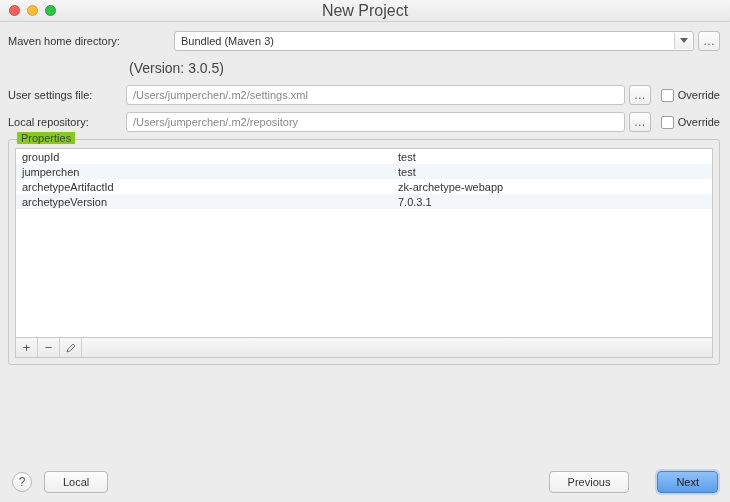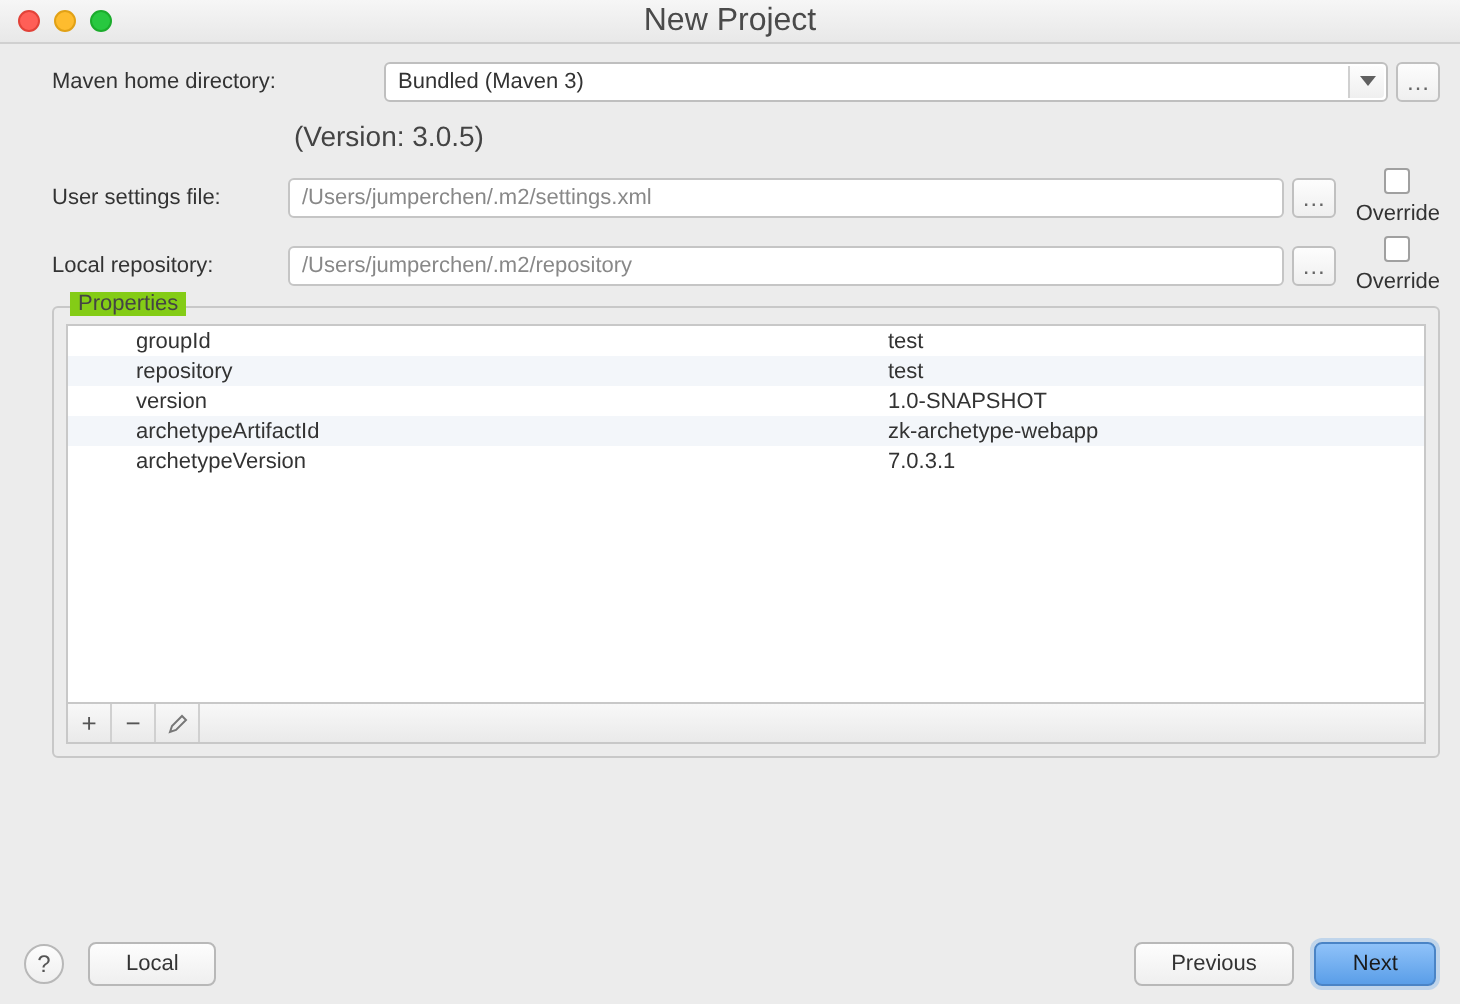--- a/index.html
+++ b/index.html
@@ -35,21 +35,21 @@
     .tl-max { background: #28c840; border: 0.5px solid #1bac2c; }
     .window-title {
       position: absolute;
       left: 0; right: 0;
       text-align: center;
       font-size: 16px;
       color: #4a4a4a;
       pointer-events: none;
     }
     .content {
-      padding: 8px 10px 0 26px;
+      padding: 8px 10px 0 8px;
     }
     .form-row {
       display: flex;
       align-items: center;
       margin-bottom: 5px;
       min-height: 22px;
     }
     .form-label {
       width: 118px;
       flex-shrink: 0;
@@ -117,21 +117,20 @@
     .version-note {
       font-size: 14px;
       color: #444;
       padding-left: 3px;
     }
     .checkbox-wrap {
       display: flex;
       align-items: center;
       gap: 4px;
       margin-left: 6px;
-      flex-direction: column;
     }
     .checkbox {
       width: 13px;
       height: 13px;
       border: 1px solid #a0a0a0;
       border-radius: 2px;
       background: #fff;
     }
     .checkbox-label {
       font-size: 11px;
@@ -164,21 +163,20 @@
       display: flex;
       height: 15px;
       font-size: 11px;
       align-items: center;
     }
     .prop-row:nth-child(even) { background: #f3f6fa; }
     .prop-key {
       width: 382px;
       padding-left: 6px;
       color: #333;
-      margin-left: 28px;
     }
     .prop-val {
       flex: 1;
       color: #333;
     }
     .table-toolbar {
       display: flex;
       margin: 0 6px 6px 6px;
       border: 1px solid #c8c8c8;
       border-top: none;
@@ -230,21 +228,21 @@
       border: 1px solid #b8b8b8;
       border-radius: 4px;
       background: linear-gradient(#fdfdfd,#efefef);
       font-size: 11px;
       display: flex;
       align-items: center;
       justify-content: center;
       color: #333;
     }
     .footer-spacer { flex: 1; }
-    .footer-right { display: flex; gap: 10px; }
+    .footer-right { display: flex; gap: 28px; }
     .btn-primary {
       background: linear-gradient(#8fc2f9,#5a9ee8);
       border: 1px solid #4a84c6;
       color: #1a1a1a;
       box-shadow: 0 0 0 2px rgba(90,158,232,0.3);
     }
   </style>
 </head>
 <body>
 
@@ -317,26 +315,22 @@
 
   <div class="properties-group">
     <div class="group-title">Properties</div>
     <div class="table-wrap">
       <div id="prop-rows">
           <div class="prop-row">
             <div class="prop-key">groupId</div>
             <div class="prop-val">test</div>
           </div>
           <div class="prop-row">
-            <div class="prop-key">repository</div>
+            <div class="prop-key">jumperchen</div>
             <div class="prop-val">test</div>
-          </div>
-          <div class="prop-row">
-            <div class="prop-key">version</div>
-            <div class="prop-val">1.0-SNAPSHOT</div>
           </div>
           <div class="prop-row">
             <div class="prop-key">archetypeArtifactId</div>
             <div class="prop-val">zk-archetype-webapp</div>
           </div>
           <div class="prop-row">
             <div class="prop-key">archetypeVersion</div>
             <div class="prop-val">7.0.3.1</div>
           </div>
         </div>

